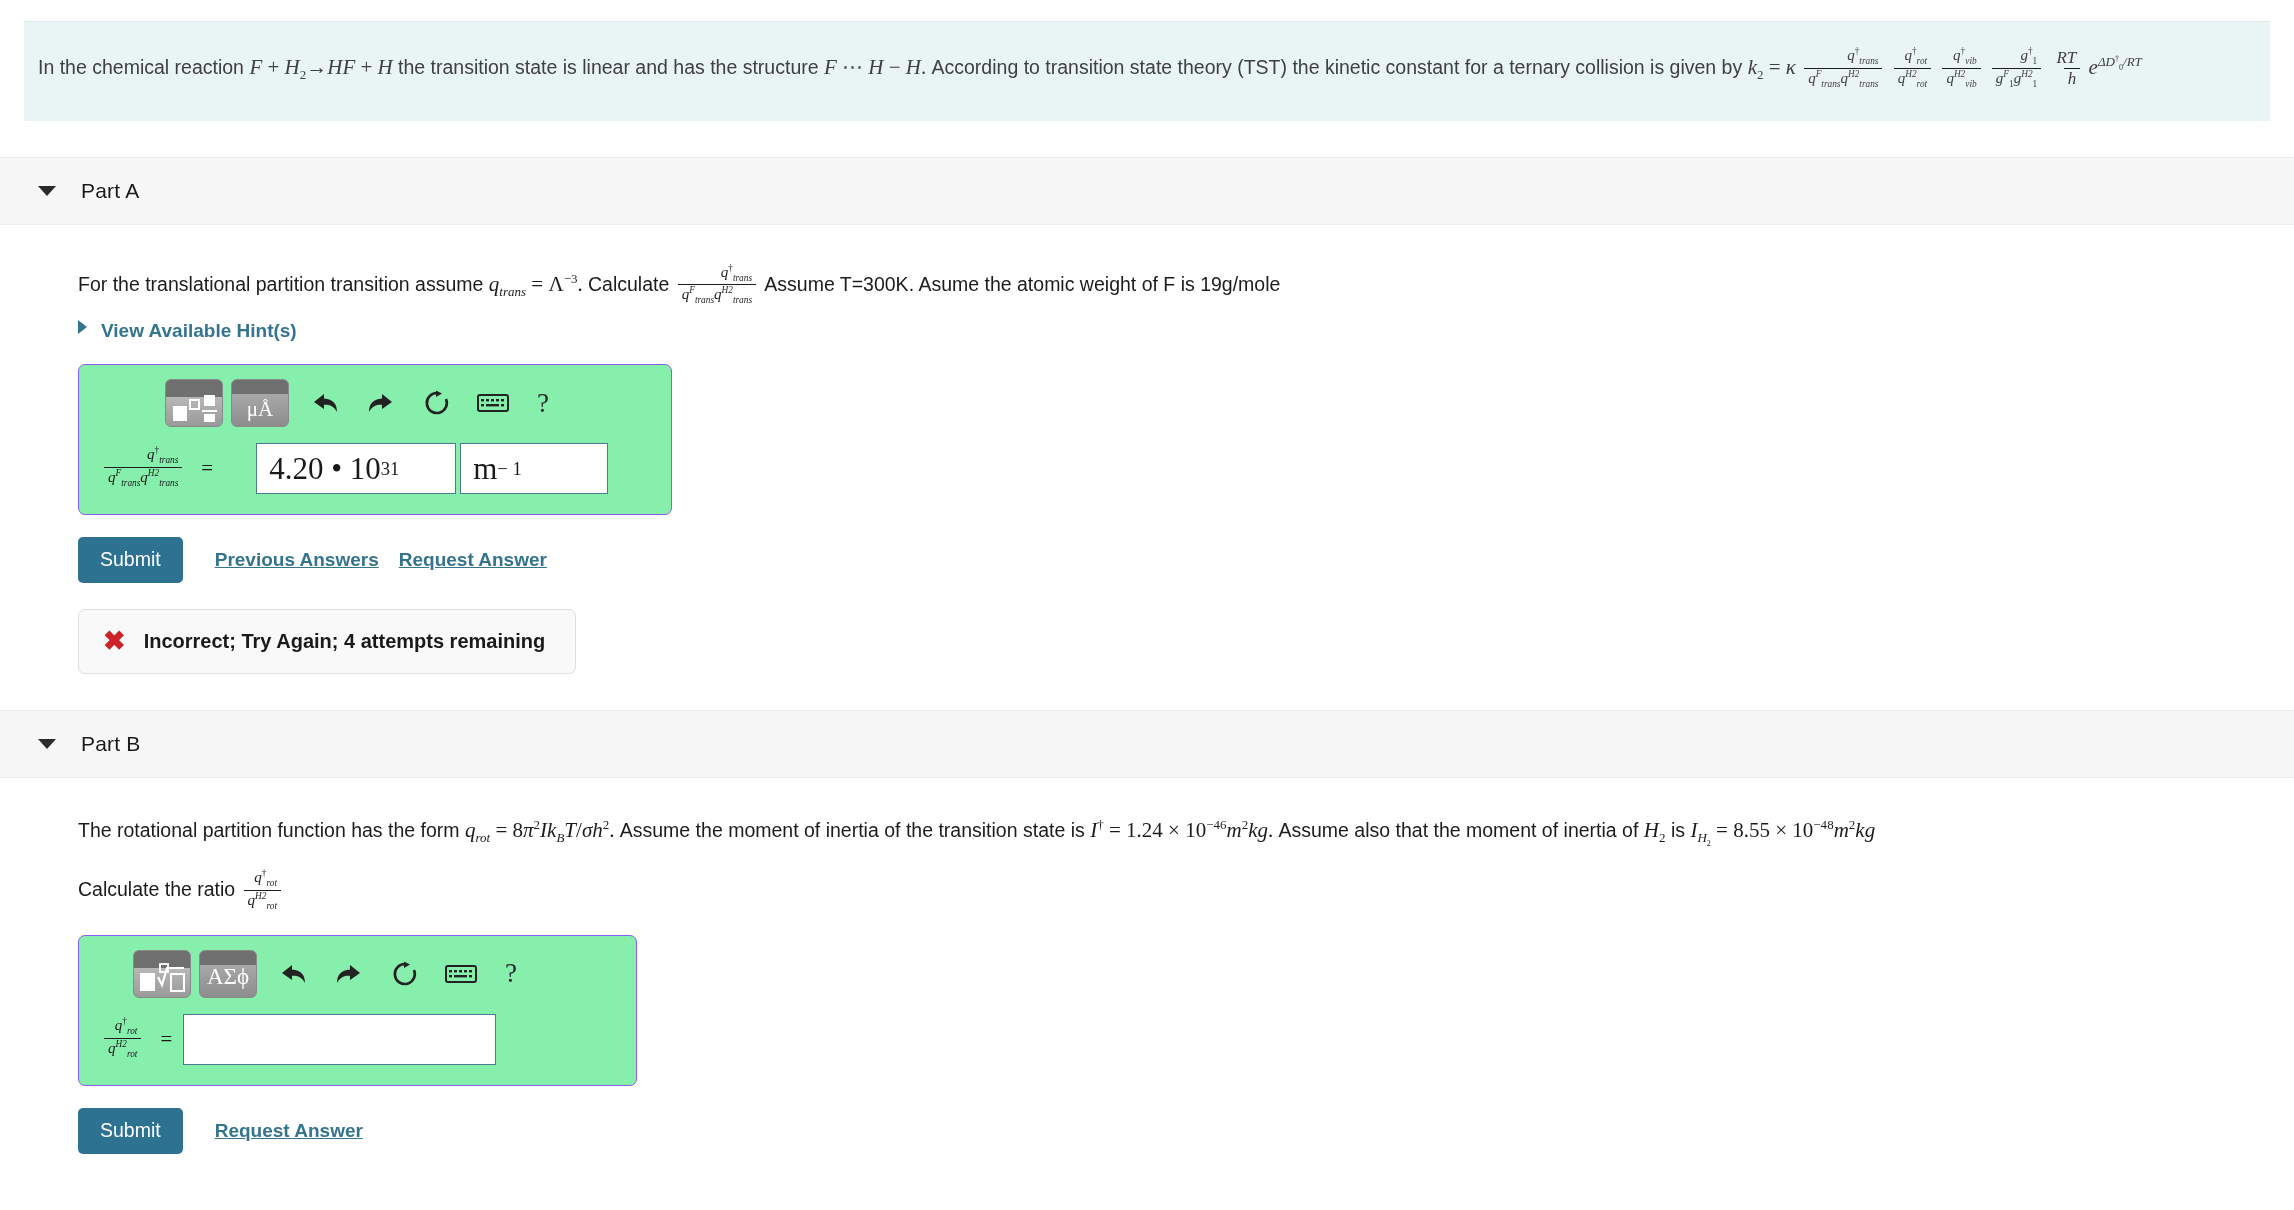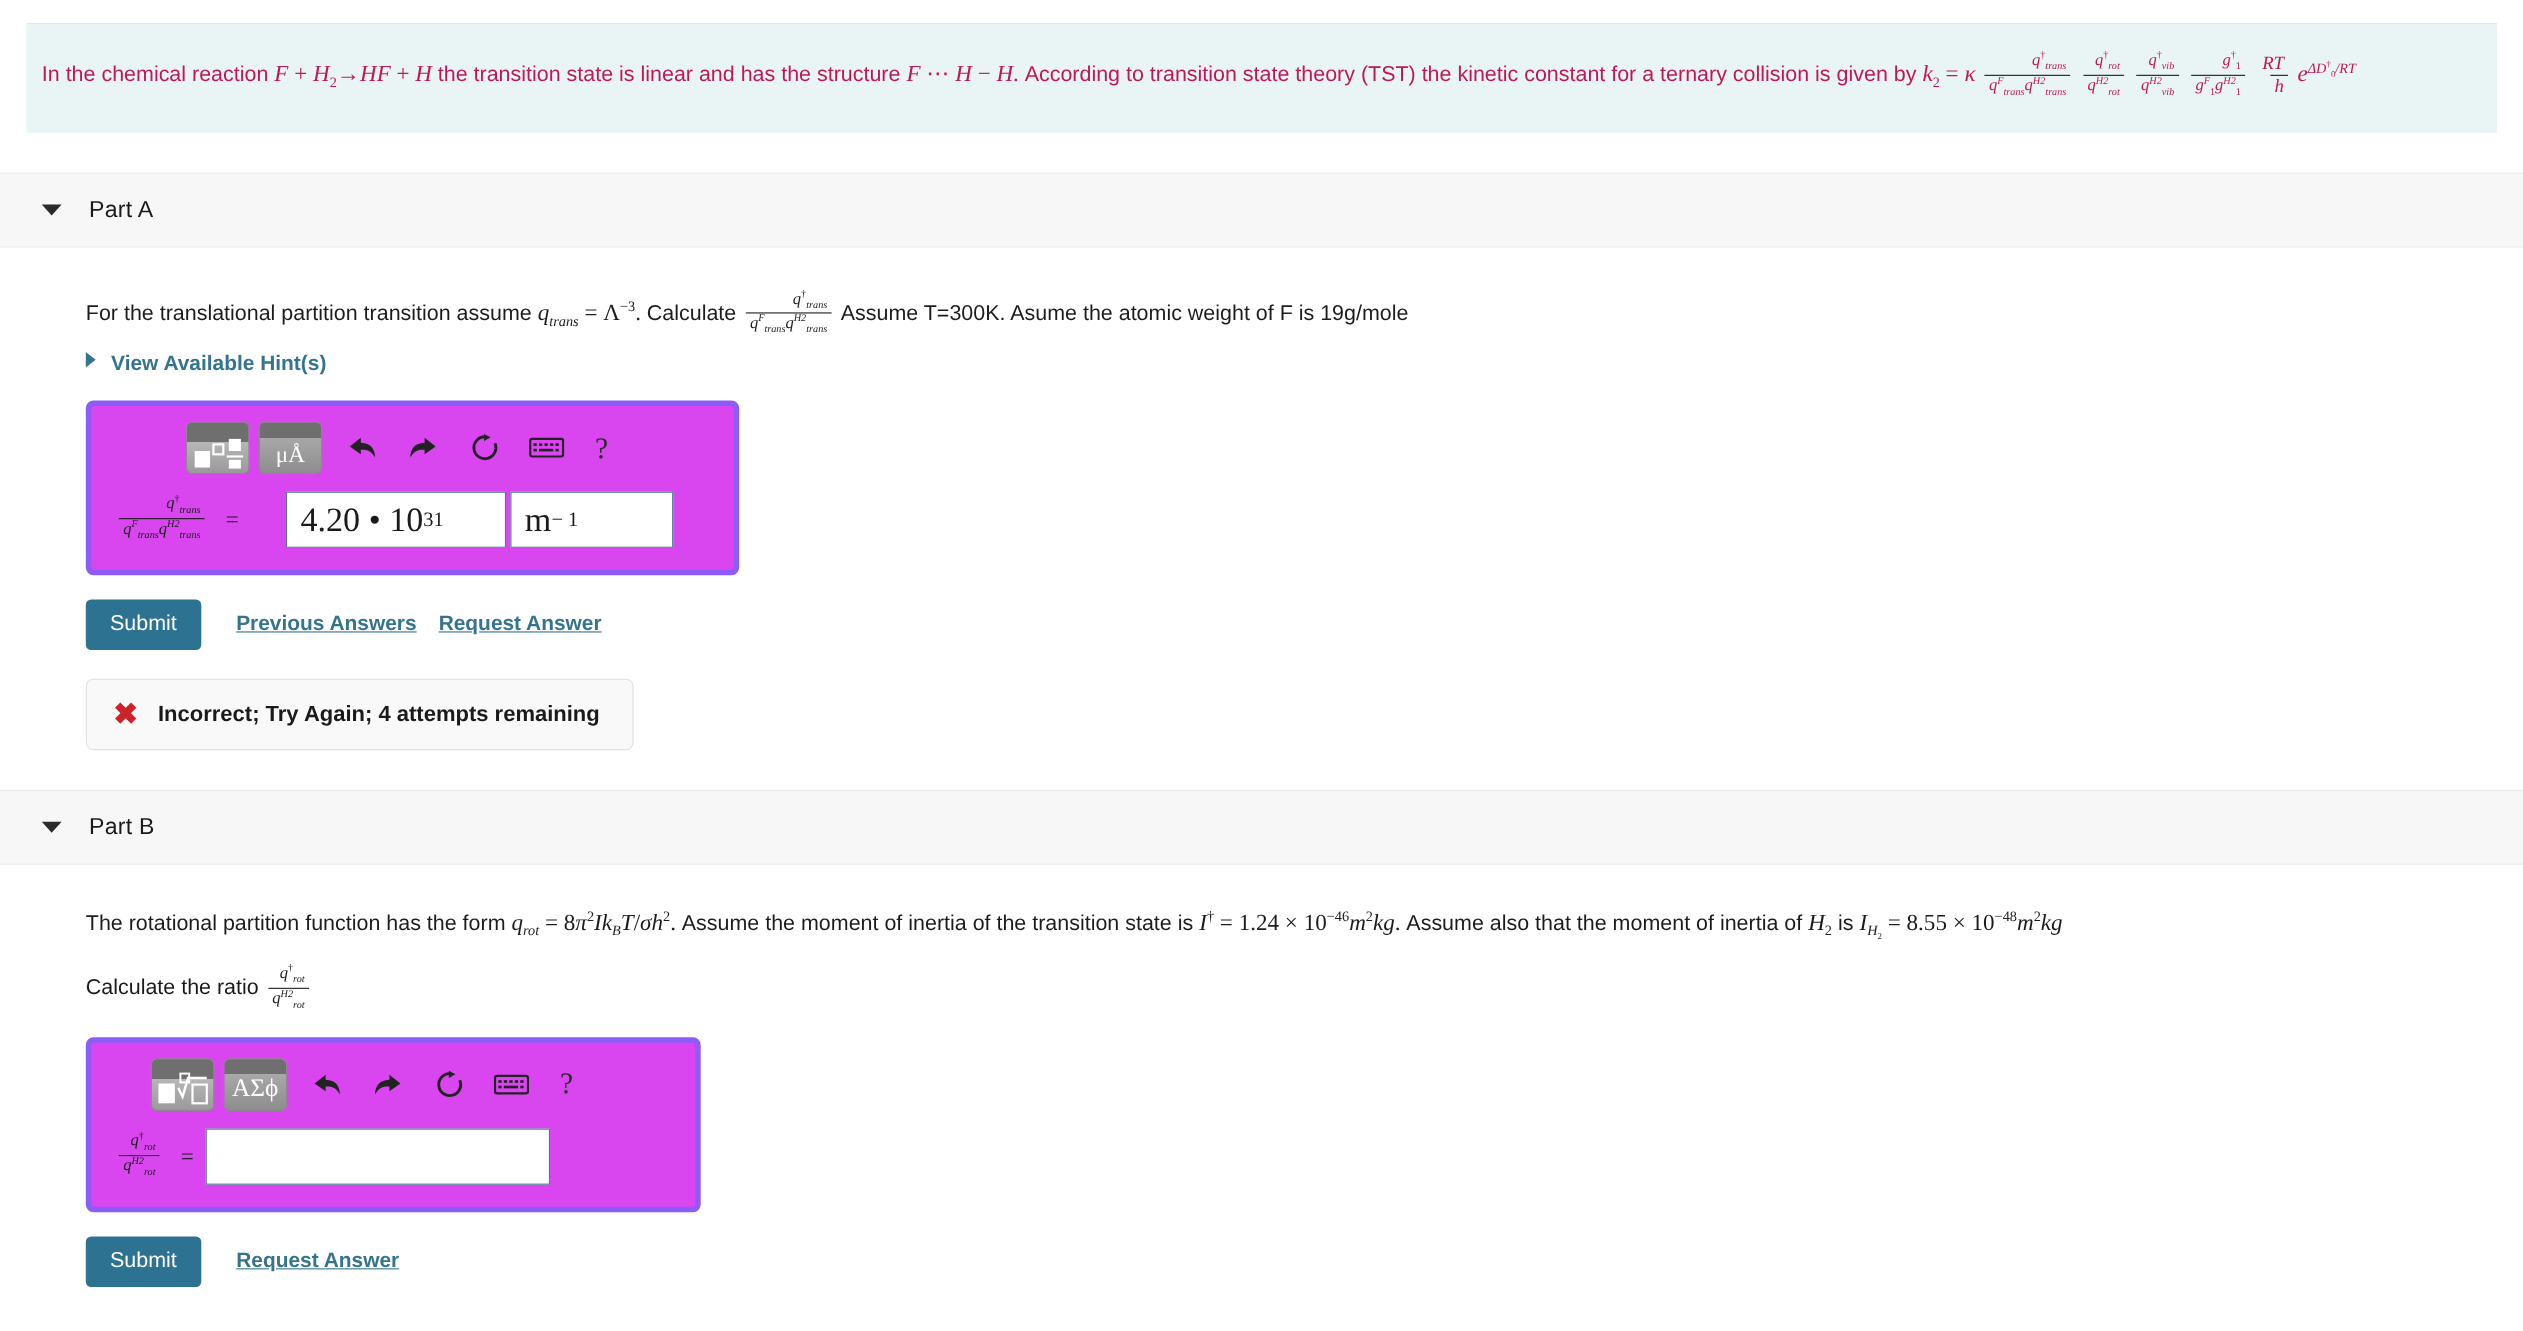--- a/index.html
+++ b/index.html
@@ -19,21 +19,21 @@
     background: #e9f4f4;
     border-top: 1px solid #dfe8e8;
     padding: 26px 14px 30px 14px;
     min-height: 79px;
     display: flex;
     align-items: center;
   }
   .problem-text {
     font-size: 19.5px;
     line-height: 1.15;
-    color: #be185d;
+    color: #404040;
     white-space: nowrap;
   }
 
   
   .part-header {
     background: #f7f7f7;
     border-top: 1px solid #ececec;
     border-bottom: 1px solid #ececec;
     height: 68px;
     display: flex;
@@ -80,23 +80,23 @@
     width: 0; height: 0;
     border-top: 7px solid transparent;
     border-bottom: 7px solid transparent;
     border-left: 9px solid #35748f;
     margin-right: 14px;
   }
 
   
   .answer-box {
     margin-top: 22px;
-    border: 5px solid #8b5cf6;
+    border: 1px solid #8b5cf6;
     border-radius: 7px;
-    background: #d946ef;
+    background: #86efac;
     display: inline-block;
     padding: 14px 22px 20px 22px;
   }
   .answer-box.a { width: 594px; }
   .answer-box.b { width: 559px; }
 
   .mathtoolbar {
     display: flex;
     align-items: center;
     height: 48px;

